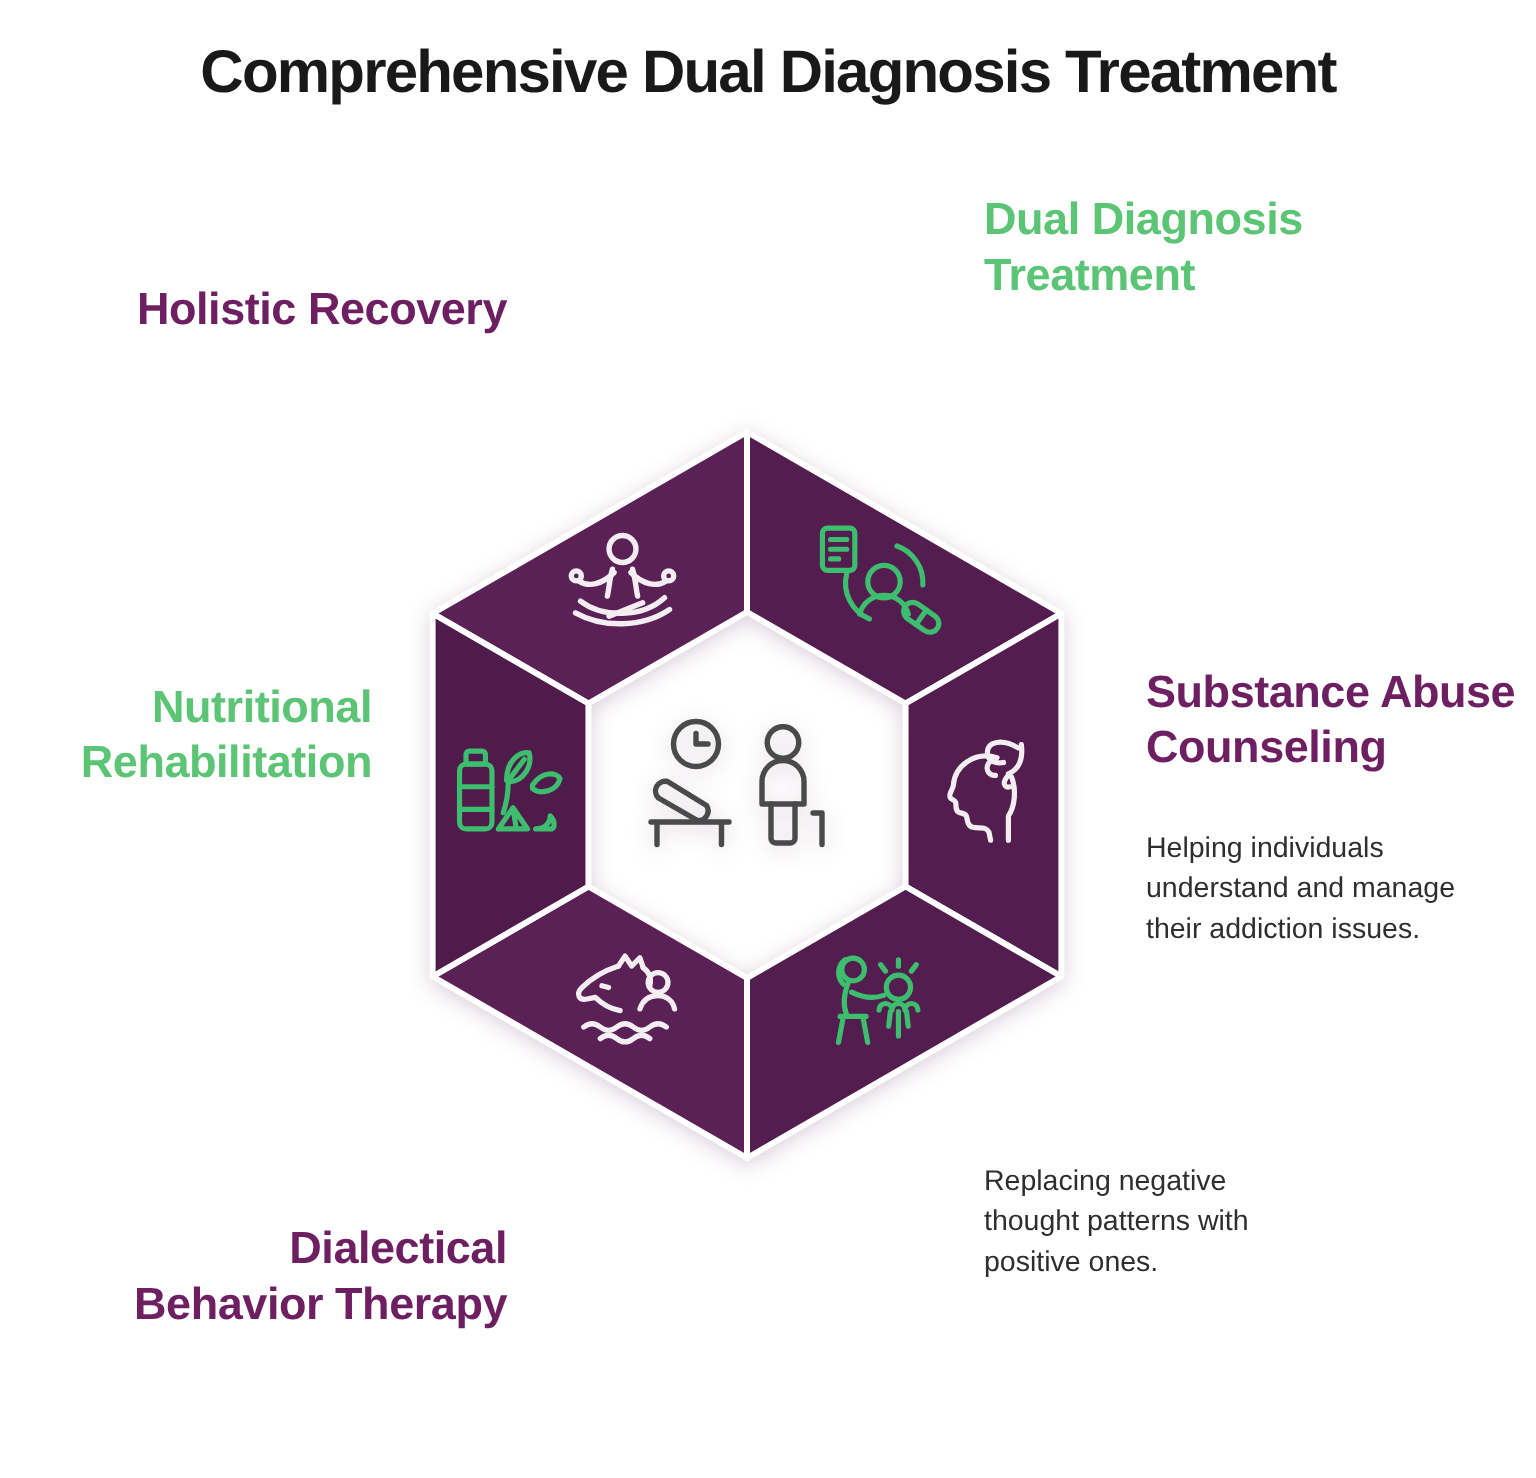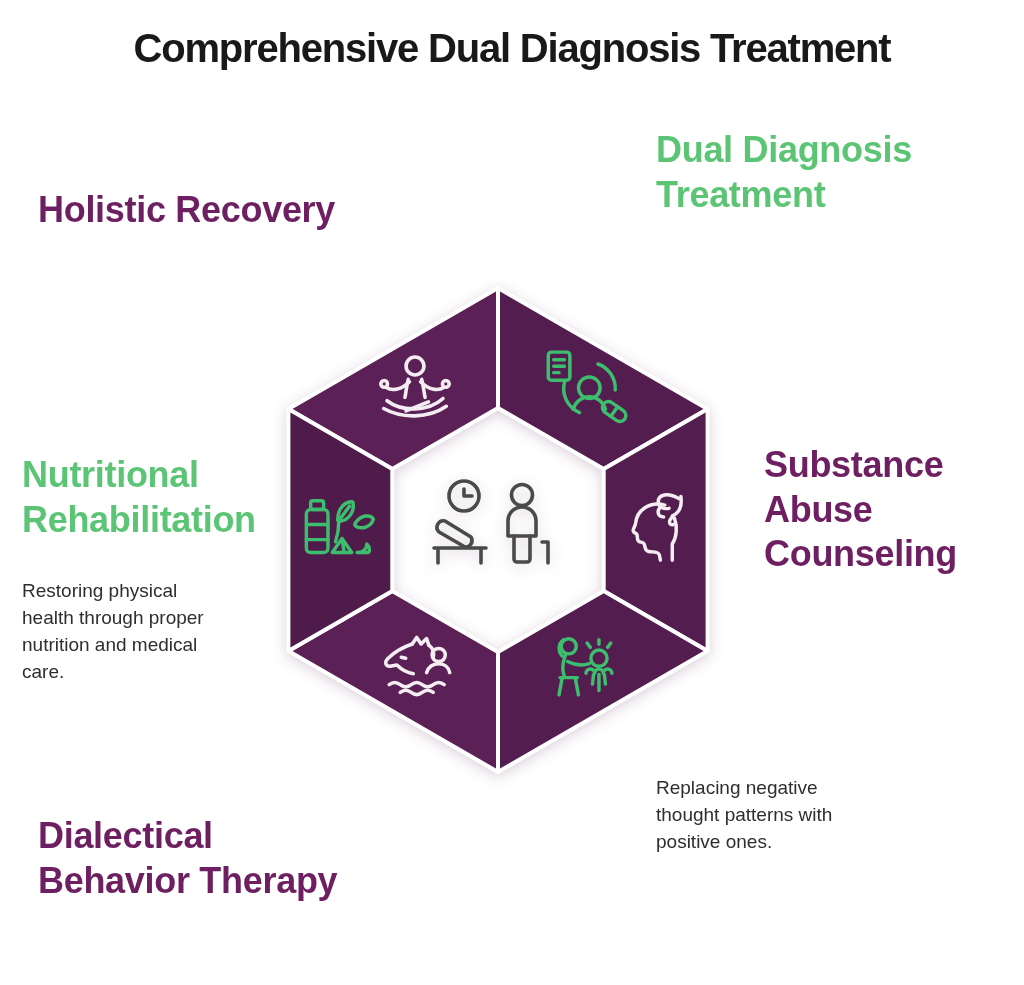--- a/index.html
+++ b/index.html
@@ -13,29 +13,29 @@
   .canvas{
     position:relative;width:1024px;height:985px;background:#ffffff;overflow:hidden;
     font-family:"Liberation Sans","DejaVu Sans",sans-serif;
   }
   .title{
     position:absolute;top:26px;left:0;width:1024px;text-align:center;
     font-size:40px;font-weight:700;letter-spacing:-1.2px;color:var(--title-color);
   }
   .section{position:absolute;white-space:pre-line;}
   .section h2{
-    font-size:36px;font-weight:700;line-height:1.24;letter-spacing:-0.3px;
+    font-size:30px;font-weight:700;line-height:1.24;letter-spacing:-0.3px;
     margin-bottom:18px;white-space:pre-line;
   }
   .section p{
     font-size:19px;line-height:1.42;color:var(--body-color);white-space:pre-line;
   }
   .h-purple h2{color:var(--purple-heading);}
   .h-green h2{color:var(--green-heading);}
-  .align-right{text-align:left;}
+  .align-right{text-align:right;}
   .align-left{text-align:left;}
   .sec-holistic{top:170px;right:686px;width:300px;}
   .sec-dualdx{top:110px;left:656px;width:300px;}
   .sec-nutrition{top:435px;right:776px;width:226px;}
   .sec-substance{top:425px;left:764px;width:256px;}
   .sec-dbt{top:796px;right:686px;width:300px;}
   .sec-cbt{top:757px;left:656px;width:300px;}
   .hexsvg{
     position:absolute;left:246px;top:278px;
     filter:drop-shadow(0 3px 7px rgba(90,40,85,0.22));
@@ -59,29 +59,28 @@
   </div>
 
   <div class="section align-left h-green sec-dualdx">
     <h2>Dual Diagnosis
 Treatment</h2>
   </div>
 
   <div class="section align-right h-green sec-nutrition">
     <h2>Nutritional
 Rehabilitation</h2>
-    <p>Restoring physical
-health through proper
-nutrition and medical
-care.</p>
   </div>
 
   <div class="section align-left h-purple sec-substance">
     <h2>Substance Abuse
 Counseling</h2>
+    <p>Helping individuals
+understand and manage
+their addiction issues.</p>
   </div>
 
   <div class="section align-right h-purple sec-dbt">
     <h2>Dialectical
 Behavior Therapy</h2>
   </div>
 
   <div class="section align-left h-green sec-cbt">
     <p>Replacing negative
 thought patterns with

